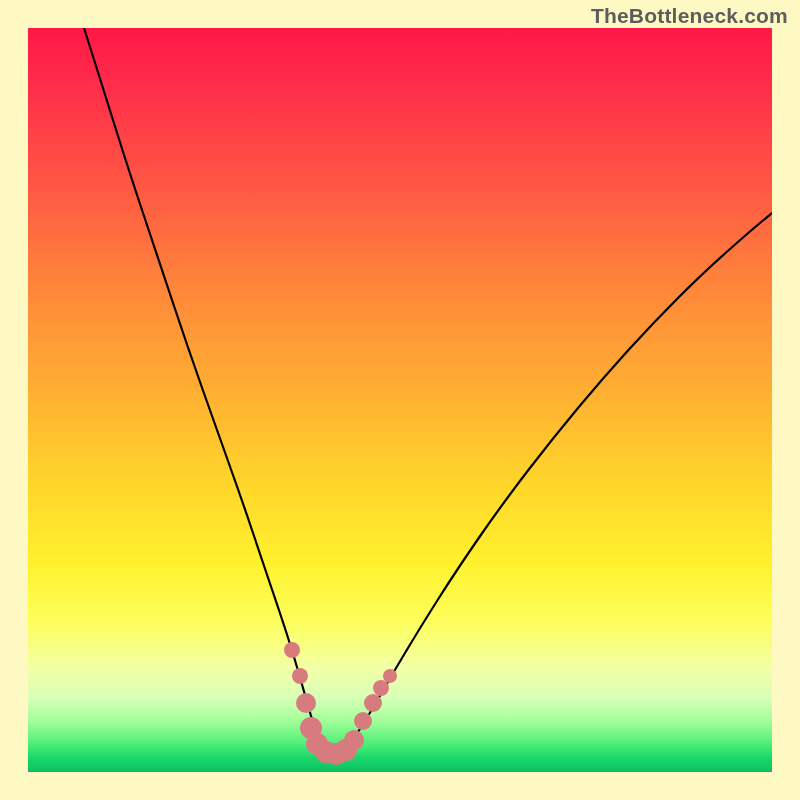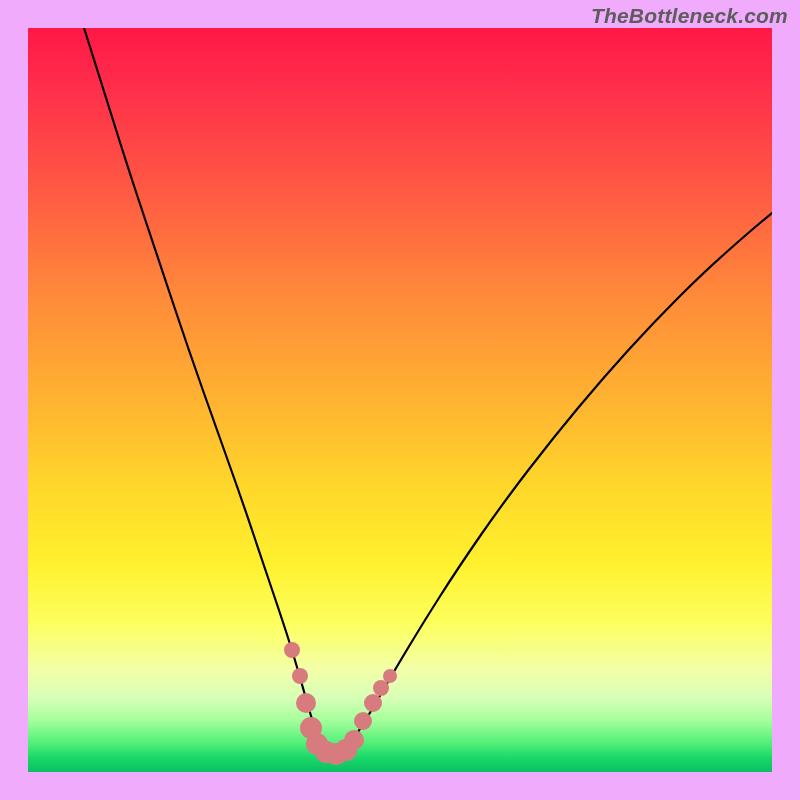--- a/index.html
+++ b/index.html
@@ -10,22 +10,21 @@
     overflow: hidden;
     background: #000;
     font-family: Arial, Helvetica, sans-serif;
   }
   .frame {
     position: absolute;
     left: 0;
     top: 0;
     width: 800px;
     height: 800px;
-    background: #f0abfc;
-    font-style: italic;
+    background: #fef9c3;
   }
   .plot {
     position: absolute;
     left: 28px;
     top: 28px;
     width: 744px;
     height: 744px;
     background: linear-gradient(
       to bottom,
       #ff1846 0%,

